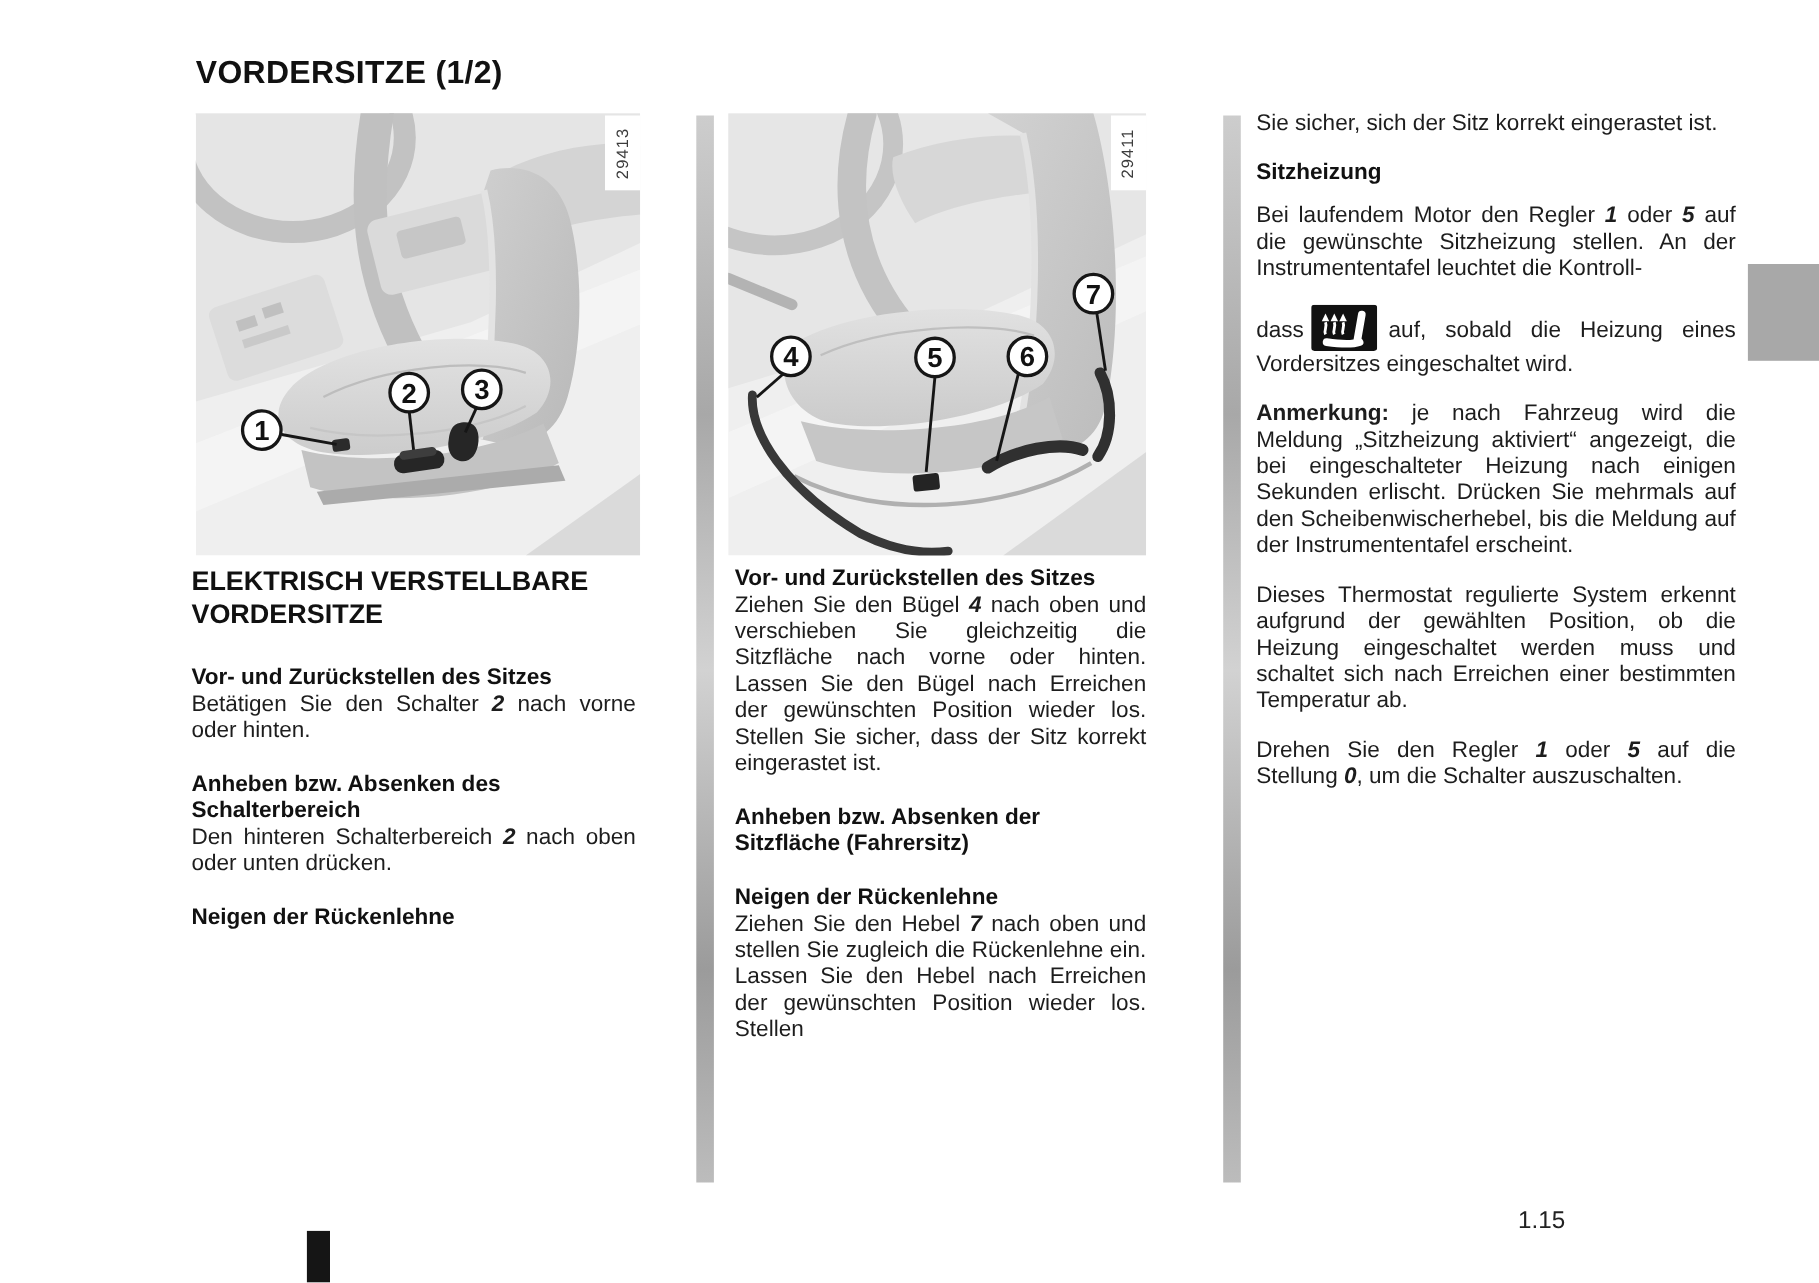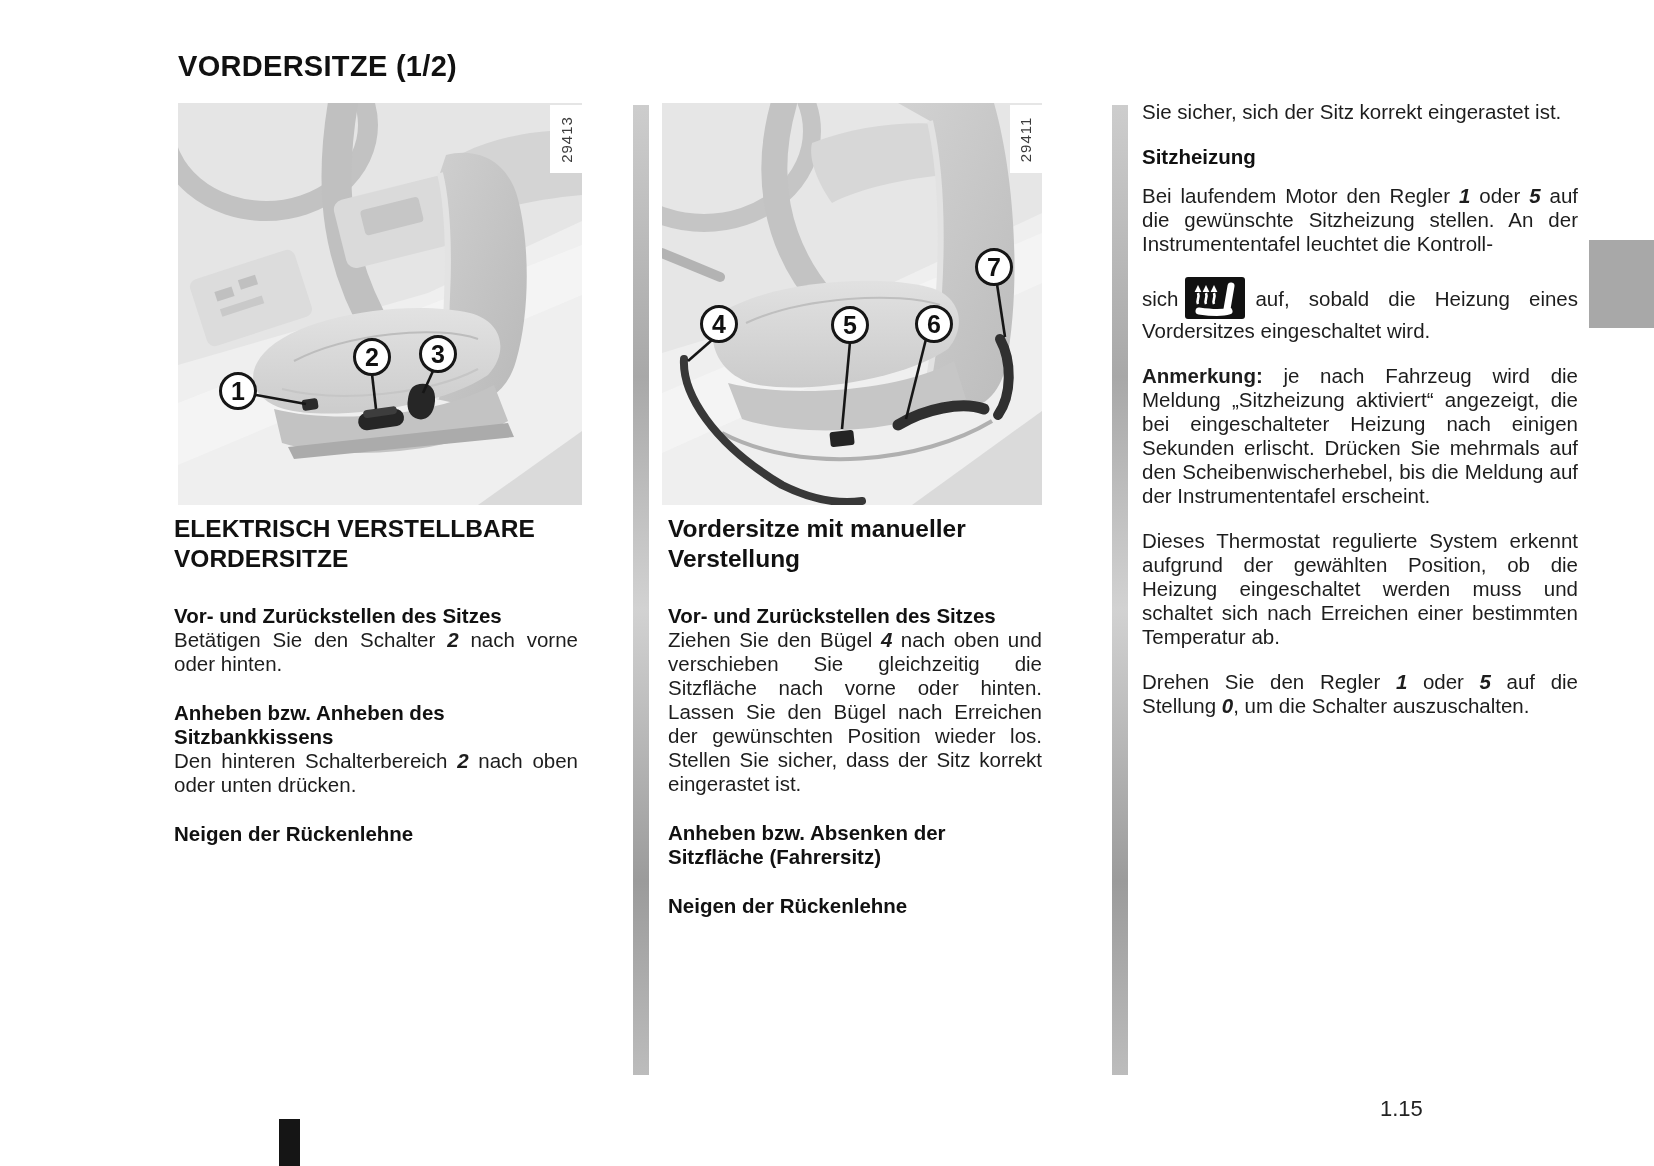--- a/index.html
+++ b/index.html
@@ -214,56 +214,56 @@
 
 <section class="col col1">
   <h2 class="colhead">ELEKTRISCH VERSTELLBARE VORDERSITZE</h2>
 
   <div class="sect">
     <h3 class="subhead">Vor- und Zurückstellen des Sitzes</h3>
     <p class="body"><span>Betätigen Sie den Schalter </span><span class="ref">2</span><span> nach vorne oder hinten.</span></p>
   </div>
 
   <div class="sect">
-    <h3 class="subhead">Anheben bzw. Anheben des Sitzbankkissens</h3>
+    <h3 class="subhead">Anheben bzw. Absenken des Schalterbereich</h3>
     <p class="body"><span>Den hinteren Schalterbereich </span><span class="ref">2</span><span> nach oben oder unten drücken.</span></p>
   </div>
 
 
   <div class="sect">
     <h3 class="subhead">Neigen der Rückenlehne</h3>
   </div>
 </section>
 
 <section class="col col2">
-  <h2 class="colhead">Vordersitze mit manueller Verstellung</h2>
 
   <div class="sect">
     <h3 class="subhead">Vor- und Zurückstellen des Sitzes</h3>
     <p class="body"><span>Ziehen Sie den Bügel </span><span class="ref">4</span><span> nach oben und verschieben Sie gleichzeitig die Sitzfläche nach vorne oder hinten. Lassen Sie den Bügel nach Erreichen der gewünschten Position wieder los. Stellen Sie sicher, dass der Sitz korrekt eingerastet ist.</span></p>
   </div>
 
   <div class="sect">
     <h3 class="subhead">Anheben bzw. Absenken der Sitzfläche (Fahrersitz)</h3>
   </div>
 
   <div class="sect">
     <h3 class="subhead">Neigen der Rückenlehne</h3>
+    <p class="body"><span>Ziehen Sie den Hebel </span><span class="ref">7</span><span> nach oben und stellen Sie zugleich die Rückenlehne ein. Lassen Sie den Hebel nach Erreichen der gewünschten Position wieder los. Stellen</span></p>
   </div>
 </section>
 
 <section class="col col3">
   <p class="body"><span>Sie sicher, sich der Sitz korrekt eingerastet ist.</span></p>
 
   <h3 class="subhead">Sitzheizung</h3>
 
   <p class="body"><span>Bei laufendem Motor den Regler </span><span class="ref">1</span><span> oder </span><span class="ref">5</span><span> auf die gewünschte Sitzheizung stellen. An der Instrumententafel leuchtet die Kontroll-</span></p>
 
   <p class="body">
-    <span>sich</span><svg class="heat-icon" width="60" height="42" viewBox="0 0 60 42">
+    <span>dass</span><svg class="heat-icon" width="60" height="42" viewBox="0 0 60 42">
       <rect width="60" height="42" rx="3" fill="#111111"></rect>
       <path d="M14,34 C28,36 38,36 44,34" stroke="#ffffff" stroke-width="7" stroke-linecap="round" fill="none"></path>
       <path d="M46,9 L42,32" stroke="#ffffff" stroke-width="7" stroke-linecap="round" fill="none"></path>
       <g stroke="#ffffff" stroke-width="2.6" fill="none">
         <path d="M13,27 C11,23 15,21 13,16"></path>
         <path d="M21,27 C19,23 23,21 21,16"></path>
         <path d="M29,27 C27,23 31,21 29,16"></path>
       </g>
       <g fill="#ffffff" stroke="none">
         <polygon points="13,8 9.6,15 16.4,15"></polygon>

